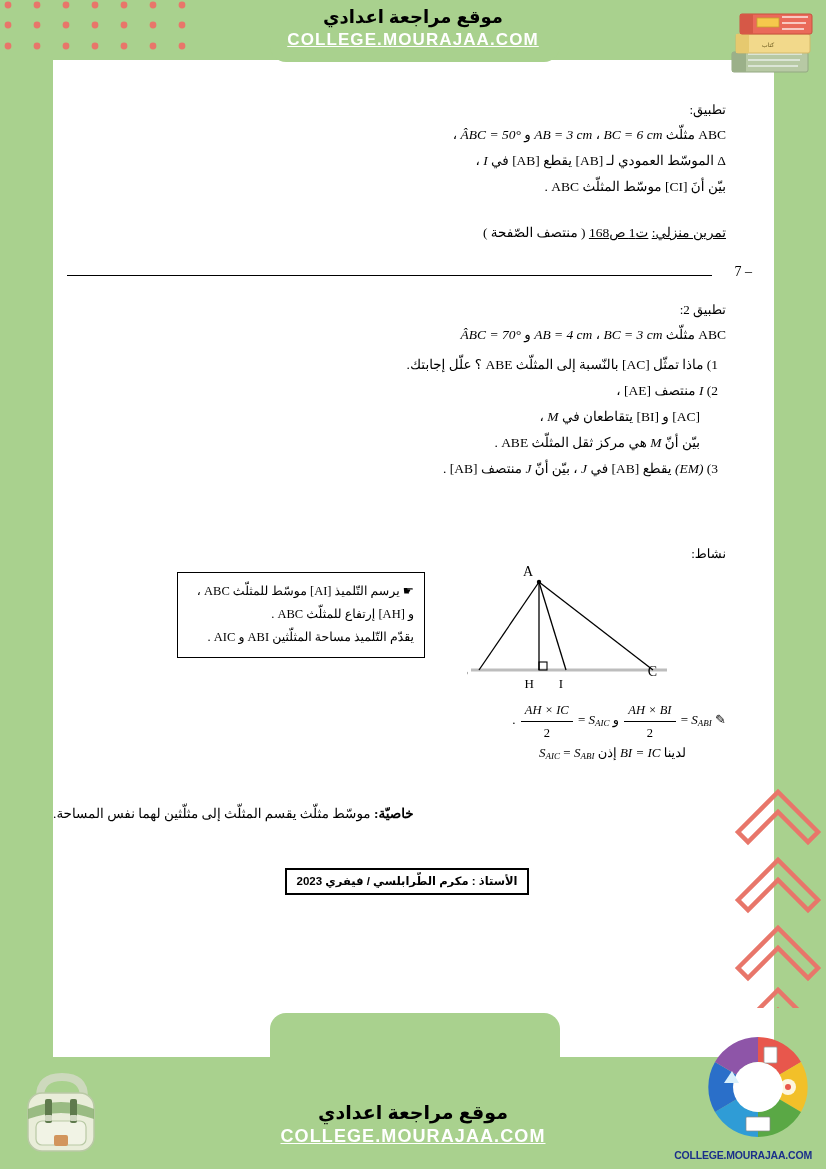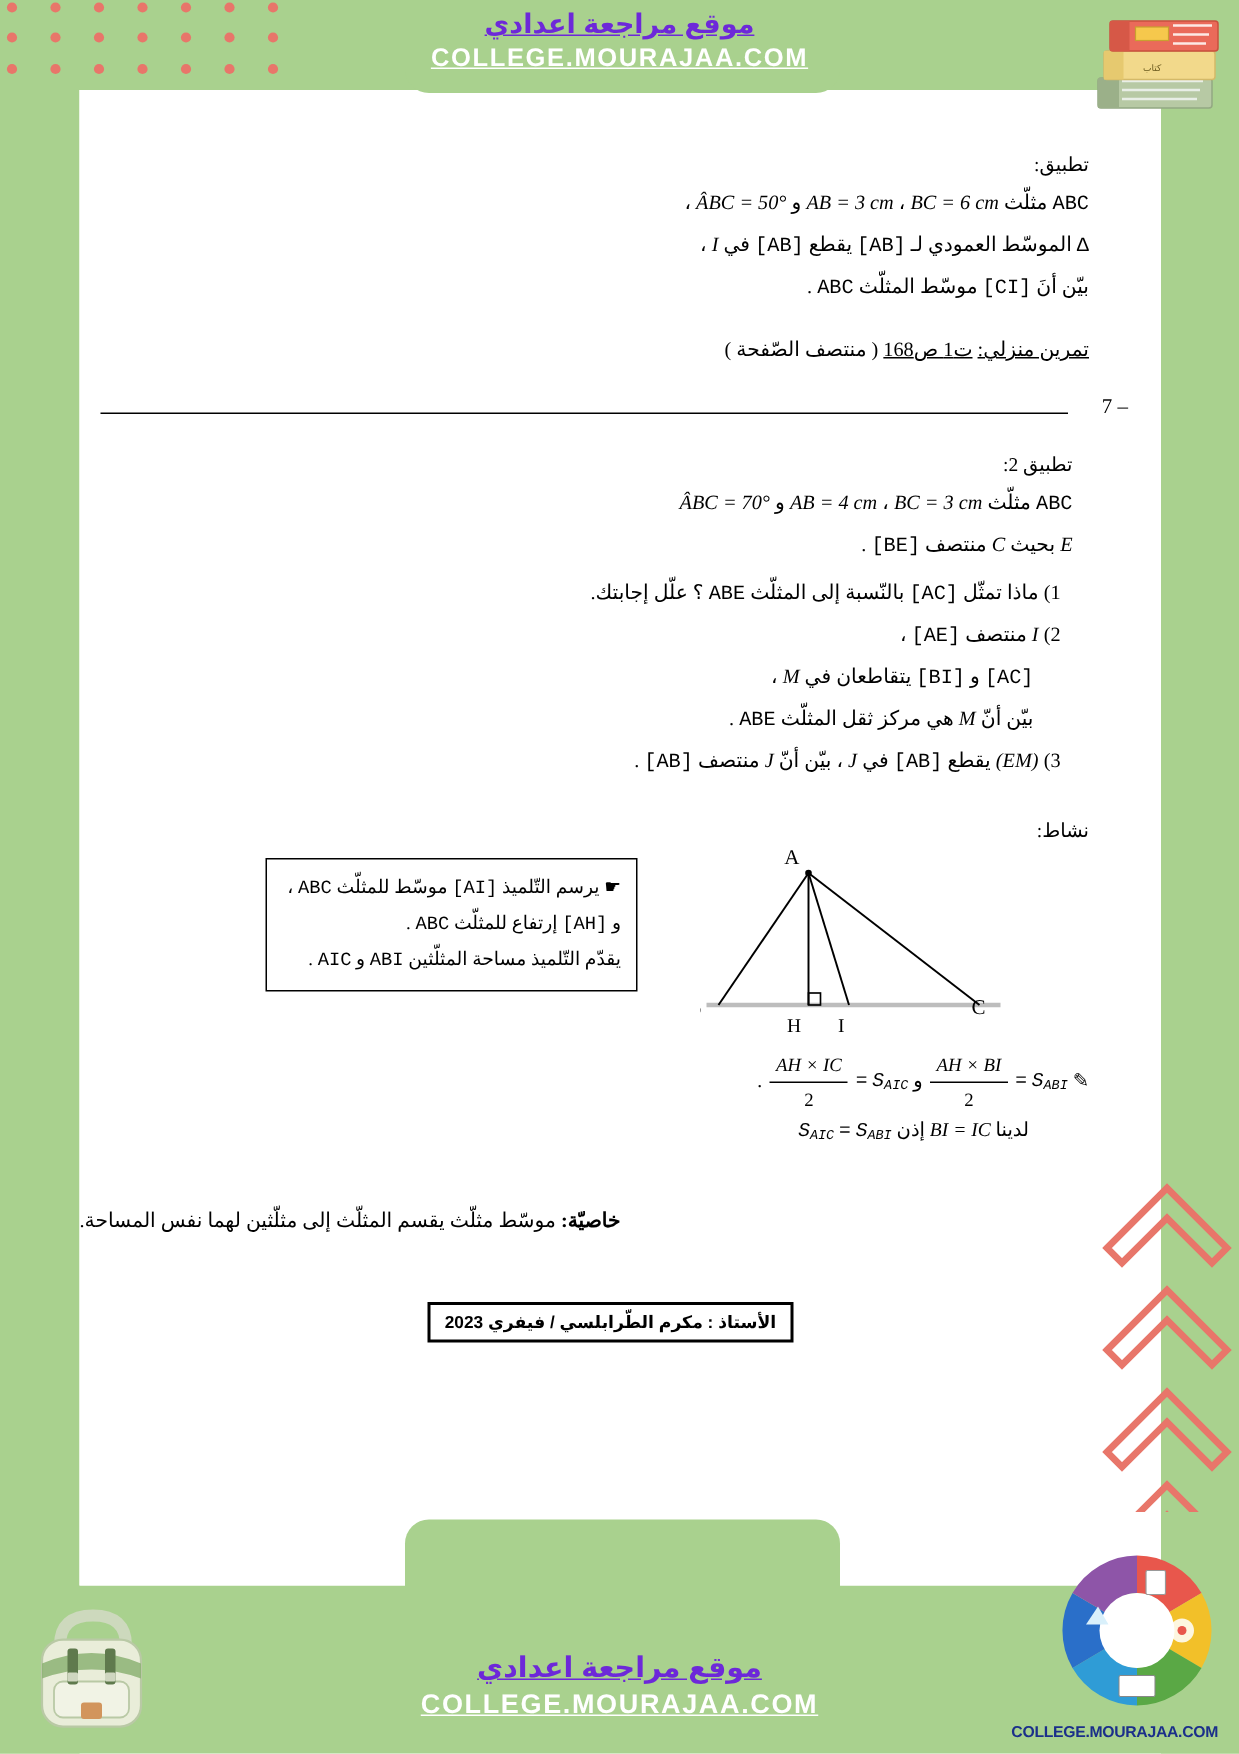--- a/index.html
+++ b/index.html
@@ -90,22 +90,21 @@
     position: absolute;
     left: 0; top: 6px;
     width: 826px;
     text-align: center;
     z-index: 10;
   }
   .brand-ar {
     font-family: "Liberation Sans", "DejaVu Sans", sans-serif;
     font-size: 18px;
     font-weight: bold;
-    color: #6d28d9;
-    text-decoration: underline;
+    color: #000000;
     direction: rtl;
     letter-spacing: 0.5px;
   }
   .brand-url {
     font-family: "Liberation Sans", "DejaVu Sans", sans-serif;
     font-size: 17px;
     font-weight: bold;
     color: #ffffff;
     text-decoration: underline;
     letter-spacing: 1.1px;
@@ -181,21 +180,21 @@
   }
 
   .mth {
     font-family: "Liberation Serif", "DejaVu Serif", serif;
     font-style: italic;
     direction: ltr;
     display: inline-block;
     unicode-bidi: isolate;
   }
   .mthup {
-    font-family: Liberation Mono, monospace;
+    font-family: Liberation Serif, serif;
     direction: ltr;
     display: inline-block;
     unicode-bidi: isolate;
     text-align: right;
   }
 
   .section-app1 { position: absolute; top: 38px; right: 0; width: 639px; }
   .section-hw   { position: absolute; top: 160px; right: 0; width: 721px; }
 
   .hw-underline { text-decoration: underline; }
@@ -207,21 +206,21 @@
     border-top: 1px solid #000;
   }
   .pagenum {
     position: absolute;
     top: 204px; right: 22px;
     font-size: 14px;
     direction: ltr;
     font-family: "Liberation Serif", "DejaVu Serif", serif;
   }
 
-  .section-app2 { position: absolute; top: 238px; right: 11px; width: 721px; }
+  .section-app2 { position: absolute; top: 238px; right: 0; width: 721px; }
   .qlist { margin-top: 4px; }
   .qline {
     direction: rtl;
     text-align: right;
     font-size: 13.5px;
     line-height: 26px;
     padding-right: 56px;
     white-space: nowrap;
   }
   .qline-indent { padding-right: 74px; }
@@ -459,28 +458,20 @@
     <div class="label-line">تطبيق 2:</div>
     <div class="line">
       <span class="mthup">ABC</span>
       <span>مثلّث</span>
       <span class="mth">BC = 3 cm</span>
       <span>،</span>
       <span class="mth">AB = 4 cm</span>
       <span>و</span>
       <span class="mth">ÂBC = 70°</span>
     </div>
-    <div class="line">
-      <span class="mth">E</span>
-      <span>بحيث</span>
-      <span class="mth">C</span>
-      <span>منتصف</span>
-      <span class="mthup">[BE]</span>
-      <span>.</span>
-    </div>
 
     <div class="qlist">
       <div class="qline">
         <span>1)</span>
         <span>ماذا تمثّل</span>
         <span class="mthup">[AC]</span>
         <span>بالنّسبة إلى المثلّث</span>
         <span class="mthup">ABE</span>
         <span>؟ علّل إجابتك.</span>
       </div>

